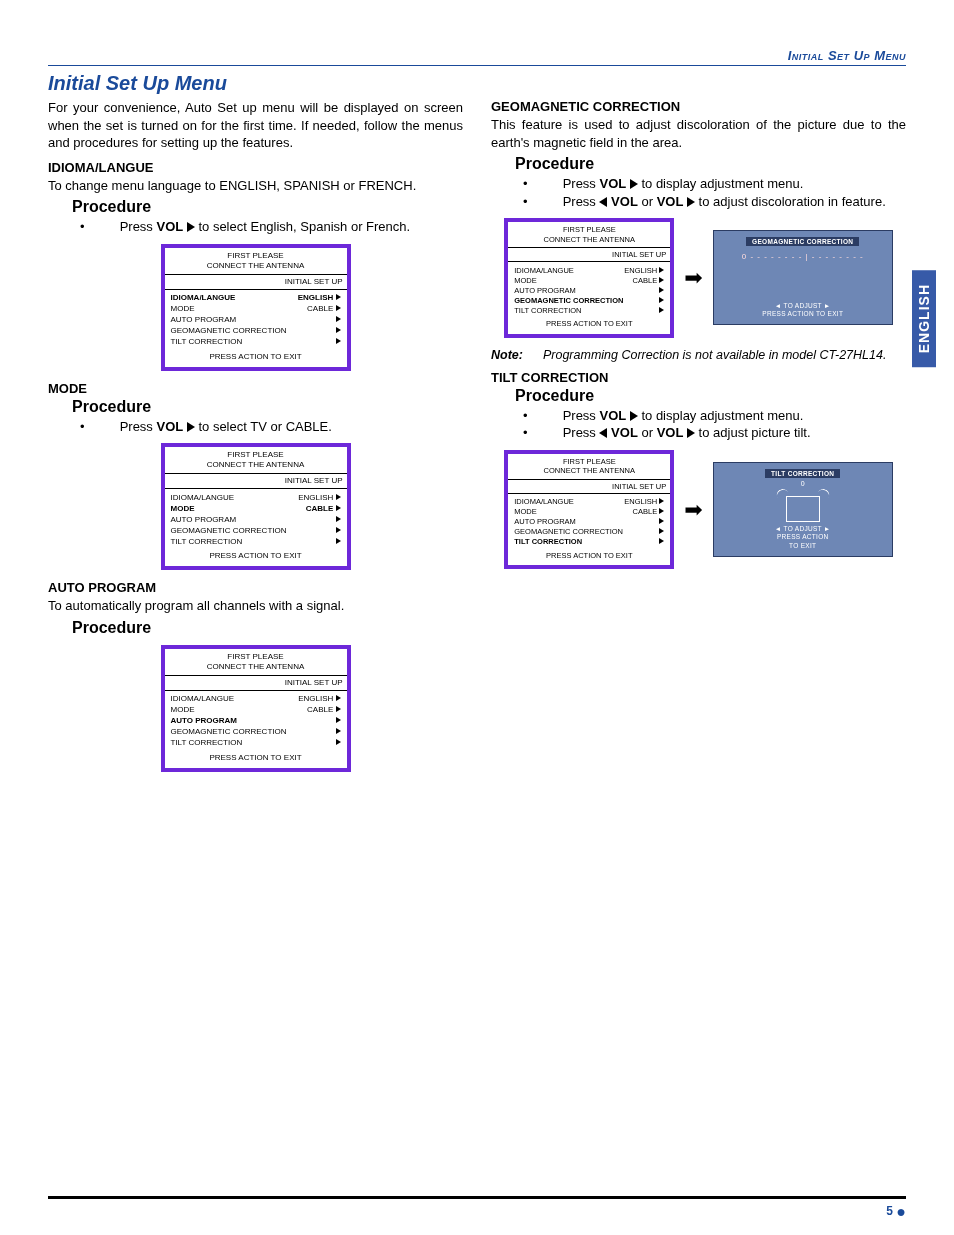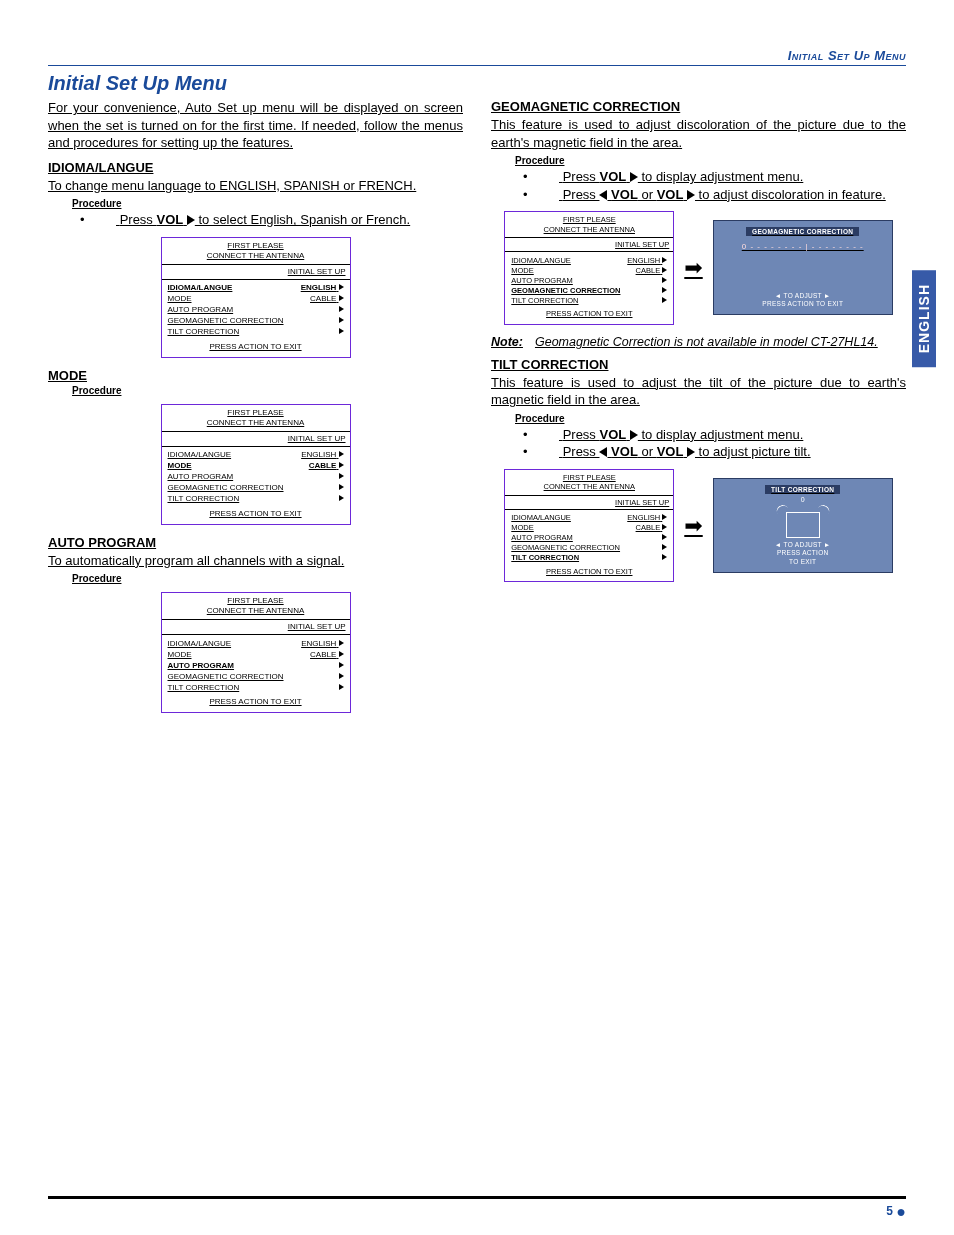--- a/index.html
+++ b/index.html
@@ -29,48 +29,48 @@
     color: #1a4a9a;
     font-style: italic;
     font-weight: bold;
     font-size: 20px;
     margin-bottom: 4px;
   }
   .columns {
     display: flex;
     gap: 28px;
   }
-  .col { flex: 1; min-width: 0; text-decoration: underline; }
+  .col { flex: 1; min-width: 0; }
   p { line-height: 1.35; text-align: justify; margin-bottom: 4px; }
   .sec-head {
     font-weight: bold;
     font-size: 13px;
     margin-top: 8px;
     margin-bottom: 2px;
   }
   .proc-head {
     font-weight: bold;
-    font-size: 10px;
+    font-size: 16px;
     margin-top: 2px;
     margin-bottom: 2px;
     padding-left: 24px;
   }
   ul { list-style: none; padding-left: 50px; }
   ul li { line-height: 1.35; text-indent: -18px; padding-left: 18px; text-align: justify;}
   ul li::before { content: "•"; display:inline-block; width:18px; }
-  .note-row { display:flex; gap:12px; font-size:12.5px; margin-top:8px;}
+  .note-row { display:flex; gap:20px; font-size:12.5px; margin-top:8px;}
   .note-row .nl { font-style: italic; font-weight: bold; white-space:nowrap;}
   .note-row .nt { font-style: italic; }
   .tri-r { display:inline-block; width:0; height:0; border-top:5px solid transparent; border-bottom:5px solid transparent; border-left:8px solid #000; vertical-align: -1px;}
   .tri-l { display:inline-block; width:0; height:0; border-top:5px solid transparent; border-bottom:5px solid transparent; border-right:8px solid #000; vertical-align: -1px;}
   .tri-r-sm { display:inline-block; width:0; height:0; border-top:3.5px solid transparent; border-bottom:3.5px solid transparent; border-left:5px solid #000; vertical-align: 0px;}
 
   
   .osd {
-    border: 1px solid #6d28d9;
+    border: 4px solid #6d28d9;
     width: 190px;
     margin: 8px auto 10px auto;
     font-family: Arial, Helvetica, sans-serif;
     font-size: 8px;
     line-height: 1.25;
   }
   .osd .top { text-align: center; padding: 3px 4px; }
   .osd .sub { text-align: right; padding: 2px 4px; border-top:1px solid #000;}
   .osd .body {
     border-top: 1px solid #000;
@@ -203,20 +203,25 @@
         <div class="row">
             <span class="lab">TILT CORRECTION</span>
             <span class="val"><span class="tri-r-sm"></span></span>
           </div>
       </div>
       <div class="foot">PRESS ACTION TO EXIT</div>
     </div>
 
     <div class="sec-head">MODE</div>
     <div class="proc-head">Procedure</div>
+    <ul>
+        <li>
+      <span>Press </span><b>VOL</b> <span class="tri-r"></span><span> to select TV or CABLE.</span>
+    </li>
+      </ul>
 
     <div class="osd">
       <div class="top"><span>FIRST PLEASE</span><br><span>CONNECT THE ANTENNA</span></div>
       <div class="sub">INITIAL SET UP</div>
       <div class="body">
         <div class="row">
             <span class="lab">IDIOMA/LANGUE</span>
             <span class="val"><span>ENGLISH</span> <span class="tri-r-sm"></span></span>
           </div>
         <div class="row">
@@ -320,25 +325,24 @@
         <div class="scale">0 - - - - - - - - | - - - - - - - -</div>
         <div class="foot-adj">
           <span>◄   TO ADJUST   ►</span><br>
           <span>PRESS ACTION TO EXIT</span>
         </div>
       </div>
     </div>
 
     <div class="note-row">
       <div class="nl">Note:</div>
-      <div class="nt">Geomagnetic Correction is not available in model CT-27HL14.</div>
+      <div class="nt">Programming Correction is not available in model CT-27HL14.</div>
     </div>
 
     <div class="sec-head">TILT CORRECTION</div>
-    <p>This feature is used to adjust the tilt of the picture due to earth's magnetic field in the area.</p>
     <div class="proc-head">Procedure</div>
     <ul>
       <li>
         <span>Press </span><b>VOL</b> <span class="tri-r"></span><span> to display adjustment menu.</span>
       </li>
       <li>
         <span>Press </span><span class="tri-l"></span> <b>VOL</b><span> or </span><b>VOL</b> <span class="tri-r"></span><span> to adjust picture tilt.</span>
       </li>
     </ul>
 

